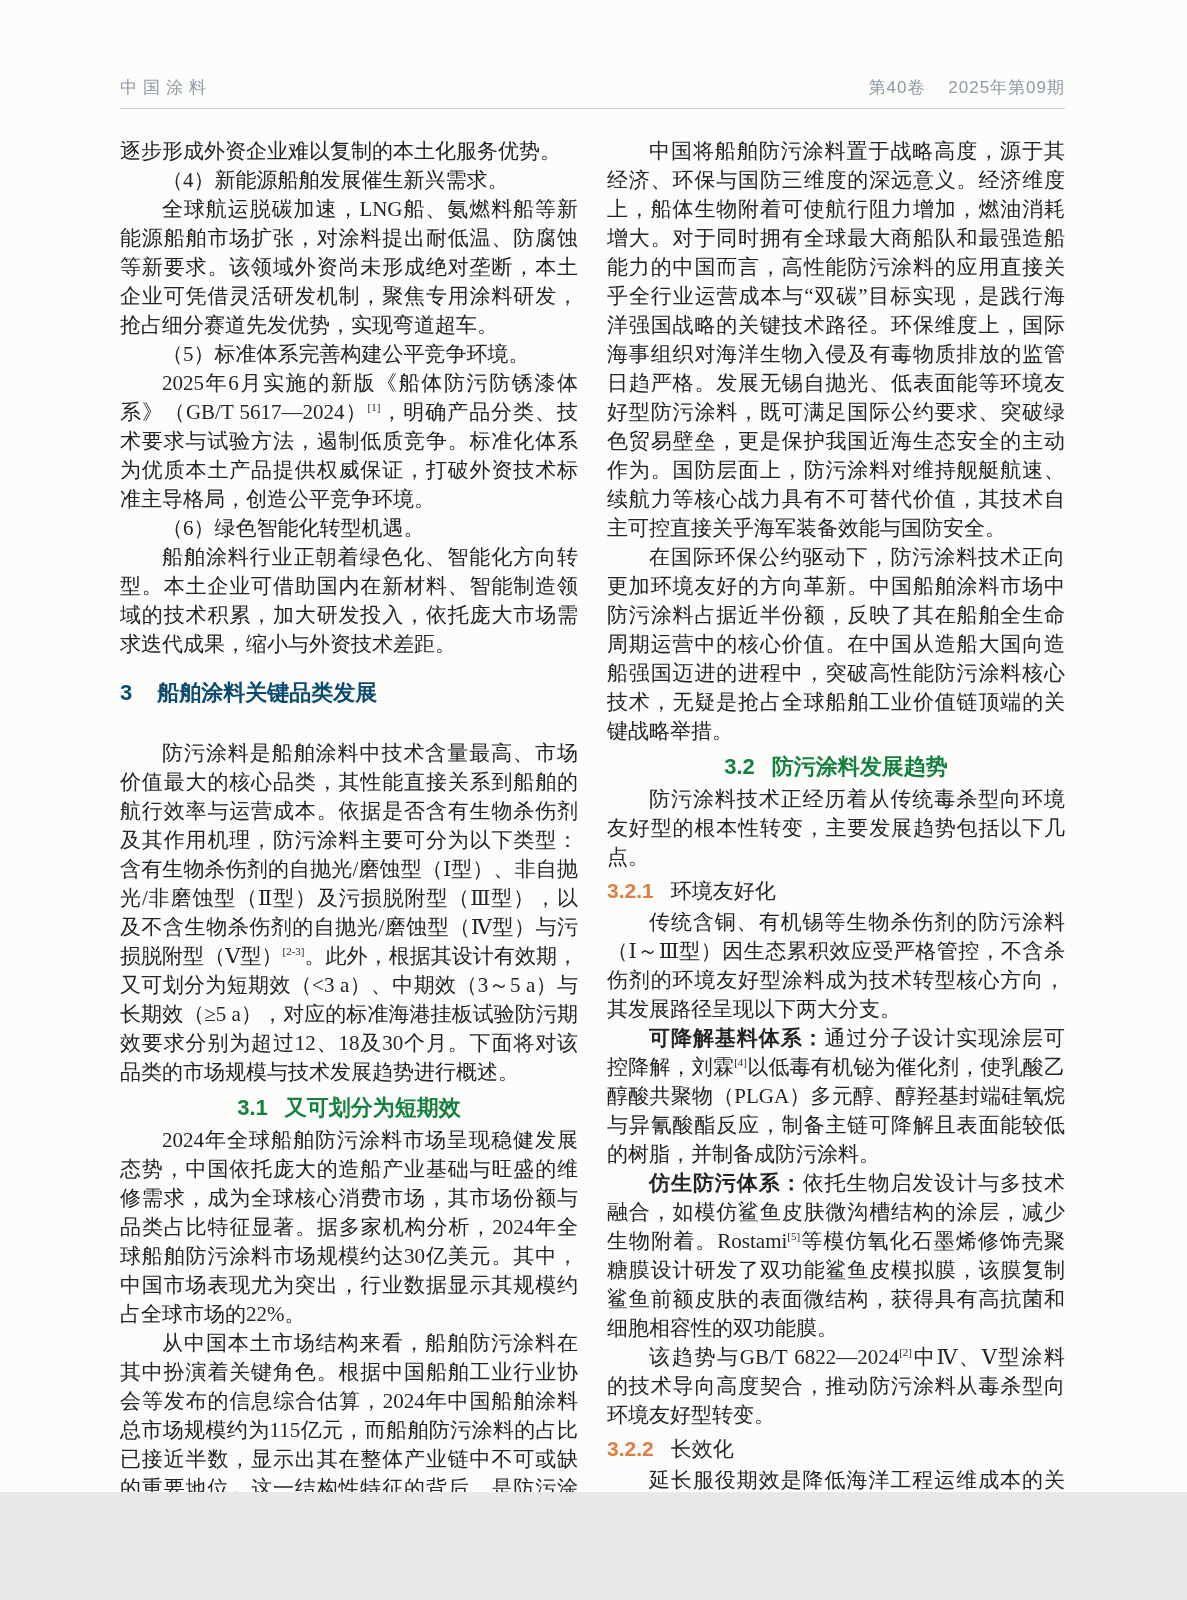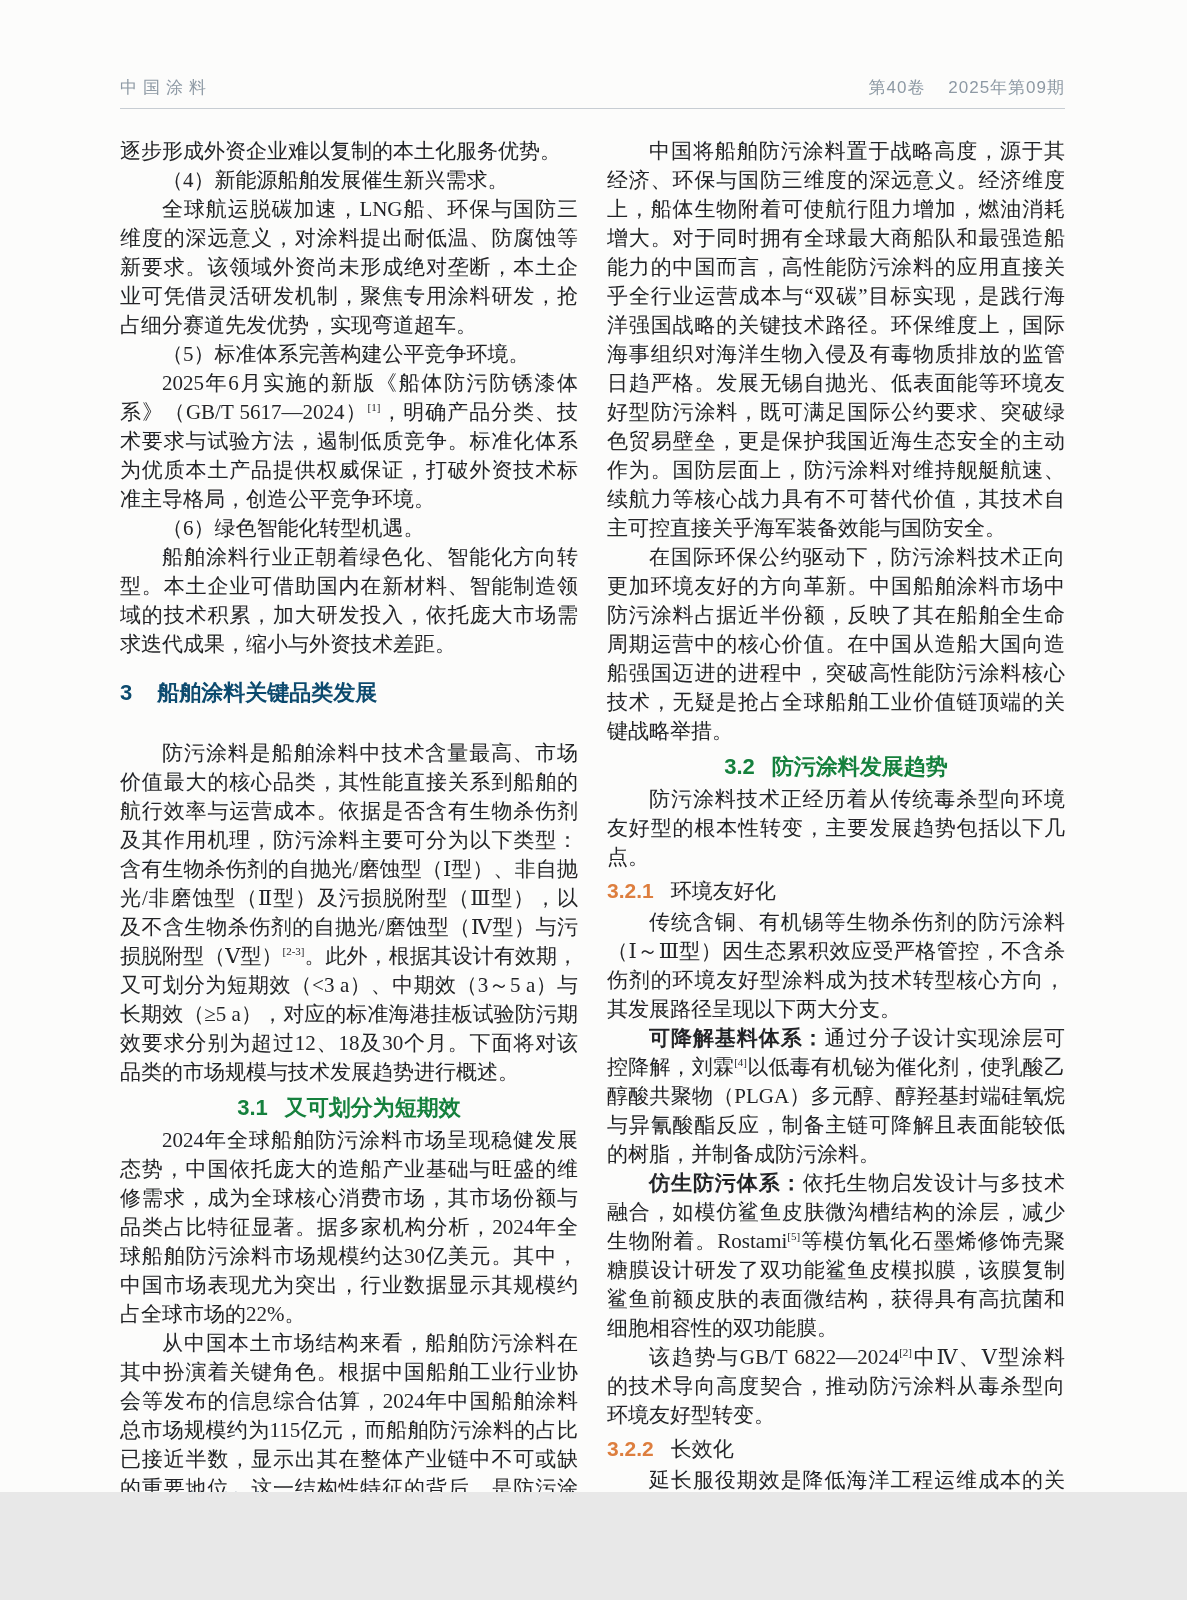--- a/index.html
+++ b/index.html
@@ -92,21 +92,21 @@
     <span class="issue-info">
       <span class="vol">第40卷</span>
       <span class="iss">2025年第09期</span>
     </span>
   </div>
 
   <div class="content">
     <section class="col">
         <p class="para noindent"><span>逐步形成外资企业难以复制的本土化服务优势。</span></p>
         <p class="para"><span>（4）新能源船舶发展催生新兴需求。</span></p>
-        <p class="para"><span>全球航运脱碳加速，LNG船、环保与国防三维度的深远意义，对涂料提出耐低温、防腐蚀等新要求。该领域外资尚未形成绝对垄断，本土企业可凭借灵活研发机制，聚焦专用涂料研发，抢占细分赛道先发优势，实现弯道超车。</span></p>
+        <p class="para"><span>全球航运脱碳加速，LNG船、氨燃料船等新能源船舶市场扩张，对涂料提出耐低温、防腐蚀等新要求。该领域外资尚未形成绝对垄断，本土企业可凭借灵活研发机制，聚焦专用涂料研发，抢占细分赛道先发优势，实现弯道超车。</span></p>
         <p class="para"><span>（5）标准体系完善构建公平竞争环境。</span></p>
         <p class="para"><span>2025年6月实施的新版《船体防污防锈漆体系》（GB/T 5617—2024）</span><sup class="ref">[1]</sup><span>，明确产品分类、技术要求与试验方法，遏制低质竞争。标准化体系为优质本土产品提供权威保证，打破外资技术标准主导格局，创造公平竞争环境。</span></p>
         <p class="para"><span>（6）绿色智能化转型机遇。</span></p>
         <p class="para"><span>船舶涂料行业正朝着绿色化、智能化方向转型。本土企业可借助国内在新材料、智能制造领域的技术积累，加大研发投入，依托庞大市场需求迭代成果，缩小与外资技术差距。</span></p>
         <div class="h1"><span class="hnum">3</span><span class="htitle">船舶涂料关键品类发展</span></div>
         <p class="para"><span>防污涂料是船舶涂料中技术含量最高、市场价值最大的核心品类，其性能直接关系到船舶的航行效率与运营成本。依据是否含有生物杀伤剂及其作用机理，防污涂料主要可分为以下类型：含有生物杀伤剂的自抛光/磨蚀型（Ⅰ型）、非自抛光/非磨蚀型（Ⅱ型）及污损脱附型（Ⅲ型），以及不含生物杀伤剂的自抛光/磨蚀型（Ⅳ型）与污损脱附型（Ⅴ型）</span><sup class="ref">[2-3]</sup><span>。此外，根据其设计有效期，又可划分为短期效（&lt;3 a）、中期效（3～5 a）与长期效（≥5 a），对应的标准海港挂板试验防污期效要求分别为超过12、18及30个月。下面将对该品类的市场规模与技术发展趋势进行概述。</span></p>
         <div class="h2"><span class="hnum">3.1</span><span class="htitle">又可划分为短期效</span></div>
         <p class="para"><span>2024年全球船舶防污涂料市场呈现稳健发展态势，中国依托庞大的造船产业基础与旺盛的维修需求，成为全球核心消费市场，其市场份额与品类占比特征显著。据多家机构分析，2024年全球船舶防污涂料市场规模约达30亿美元。其中，中国市场表现尤为突出，行业数据显示其规模约占全球市场的22%。</span></p>
         <p class="para"><span>从中国本土市场结构来看，船舶防污涂料在其中扮演着关键角色。根据中国船舶工业行业协会等发布的信息综合估算，2024年中国船舶涂料总市场规模约为115亿元，而船舶防污涂料的占比已接近半数，显示出其在整体产业链中不可或缺的重要地位。这一结构性特征的背后，是防污涂料独特的功能价值与中国造船业宏观战略的深度耦合。</span></p>
       </section>

